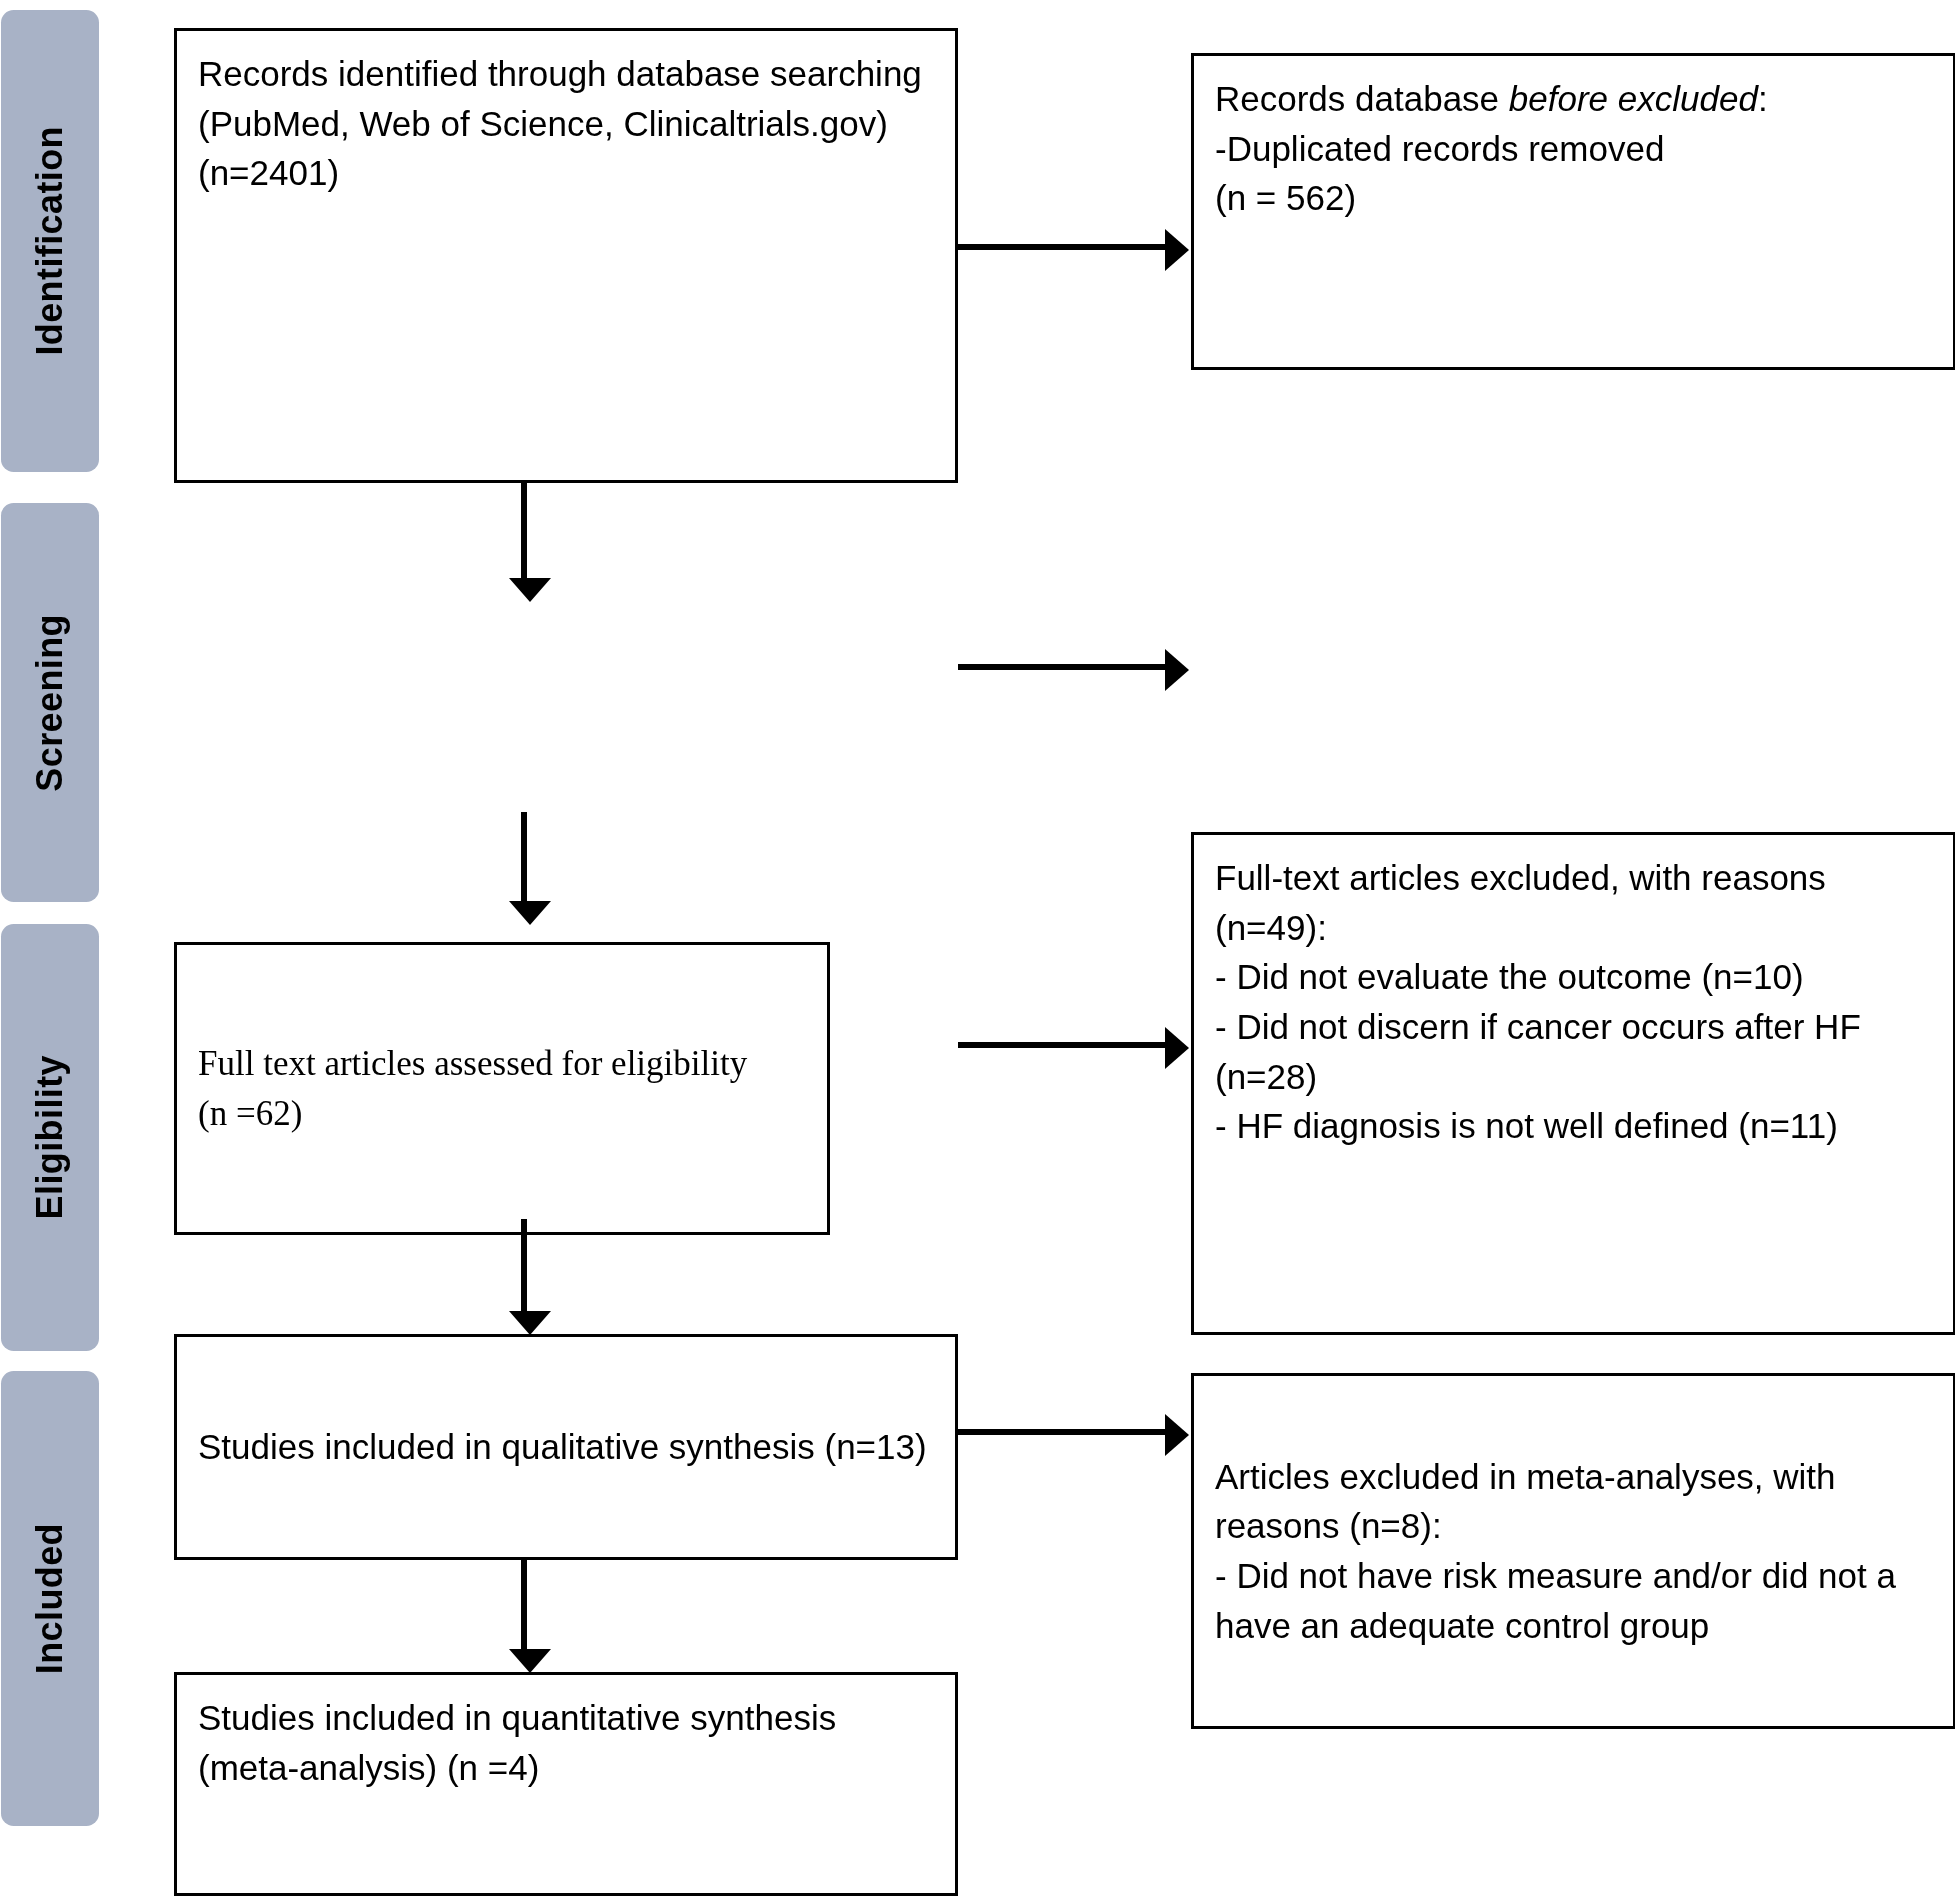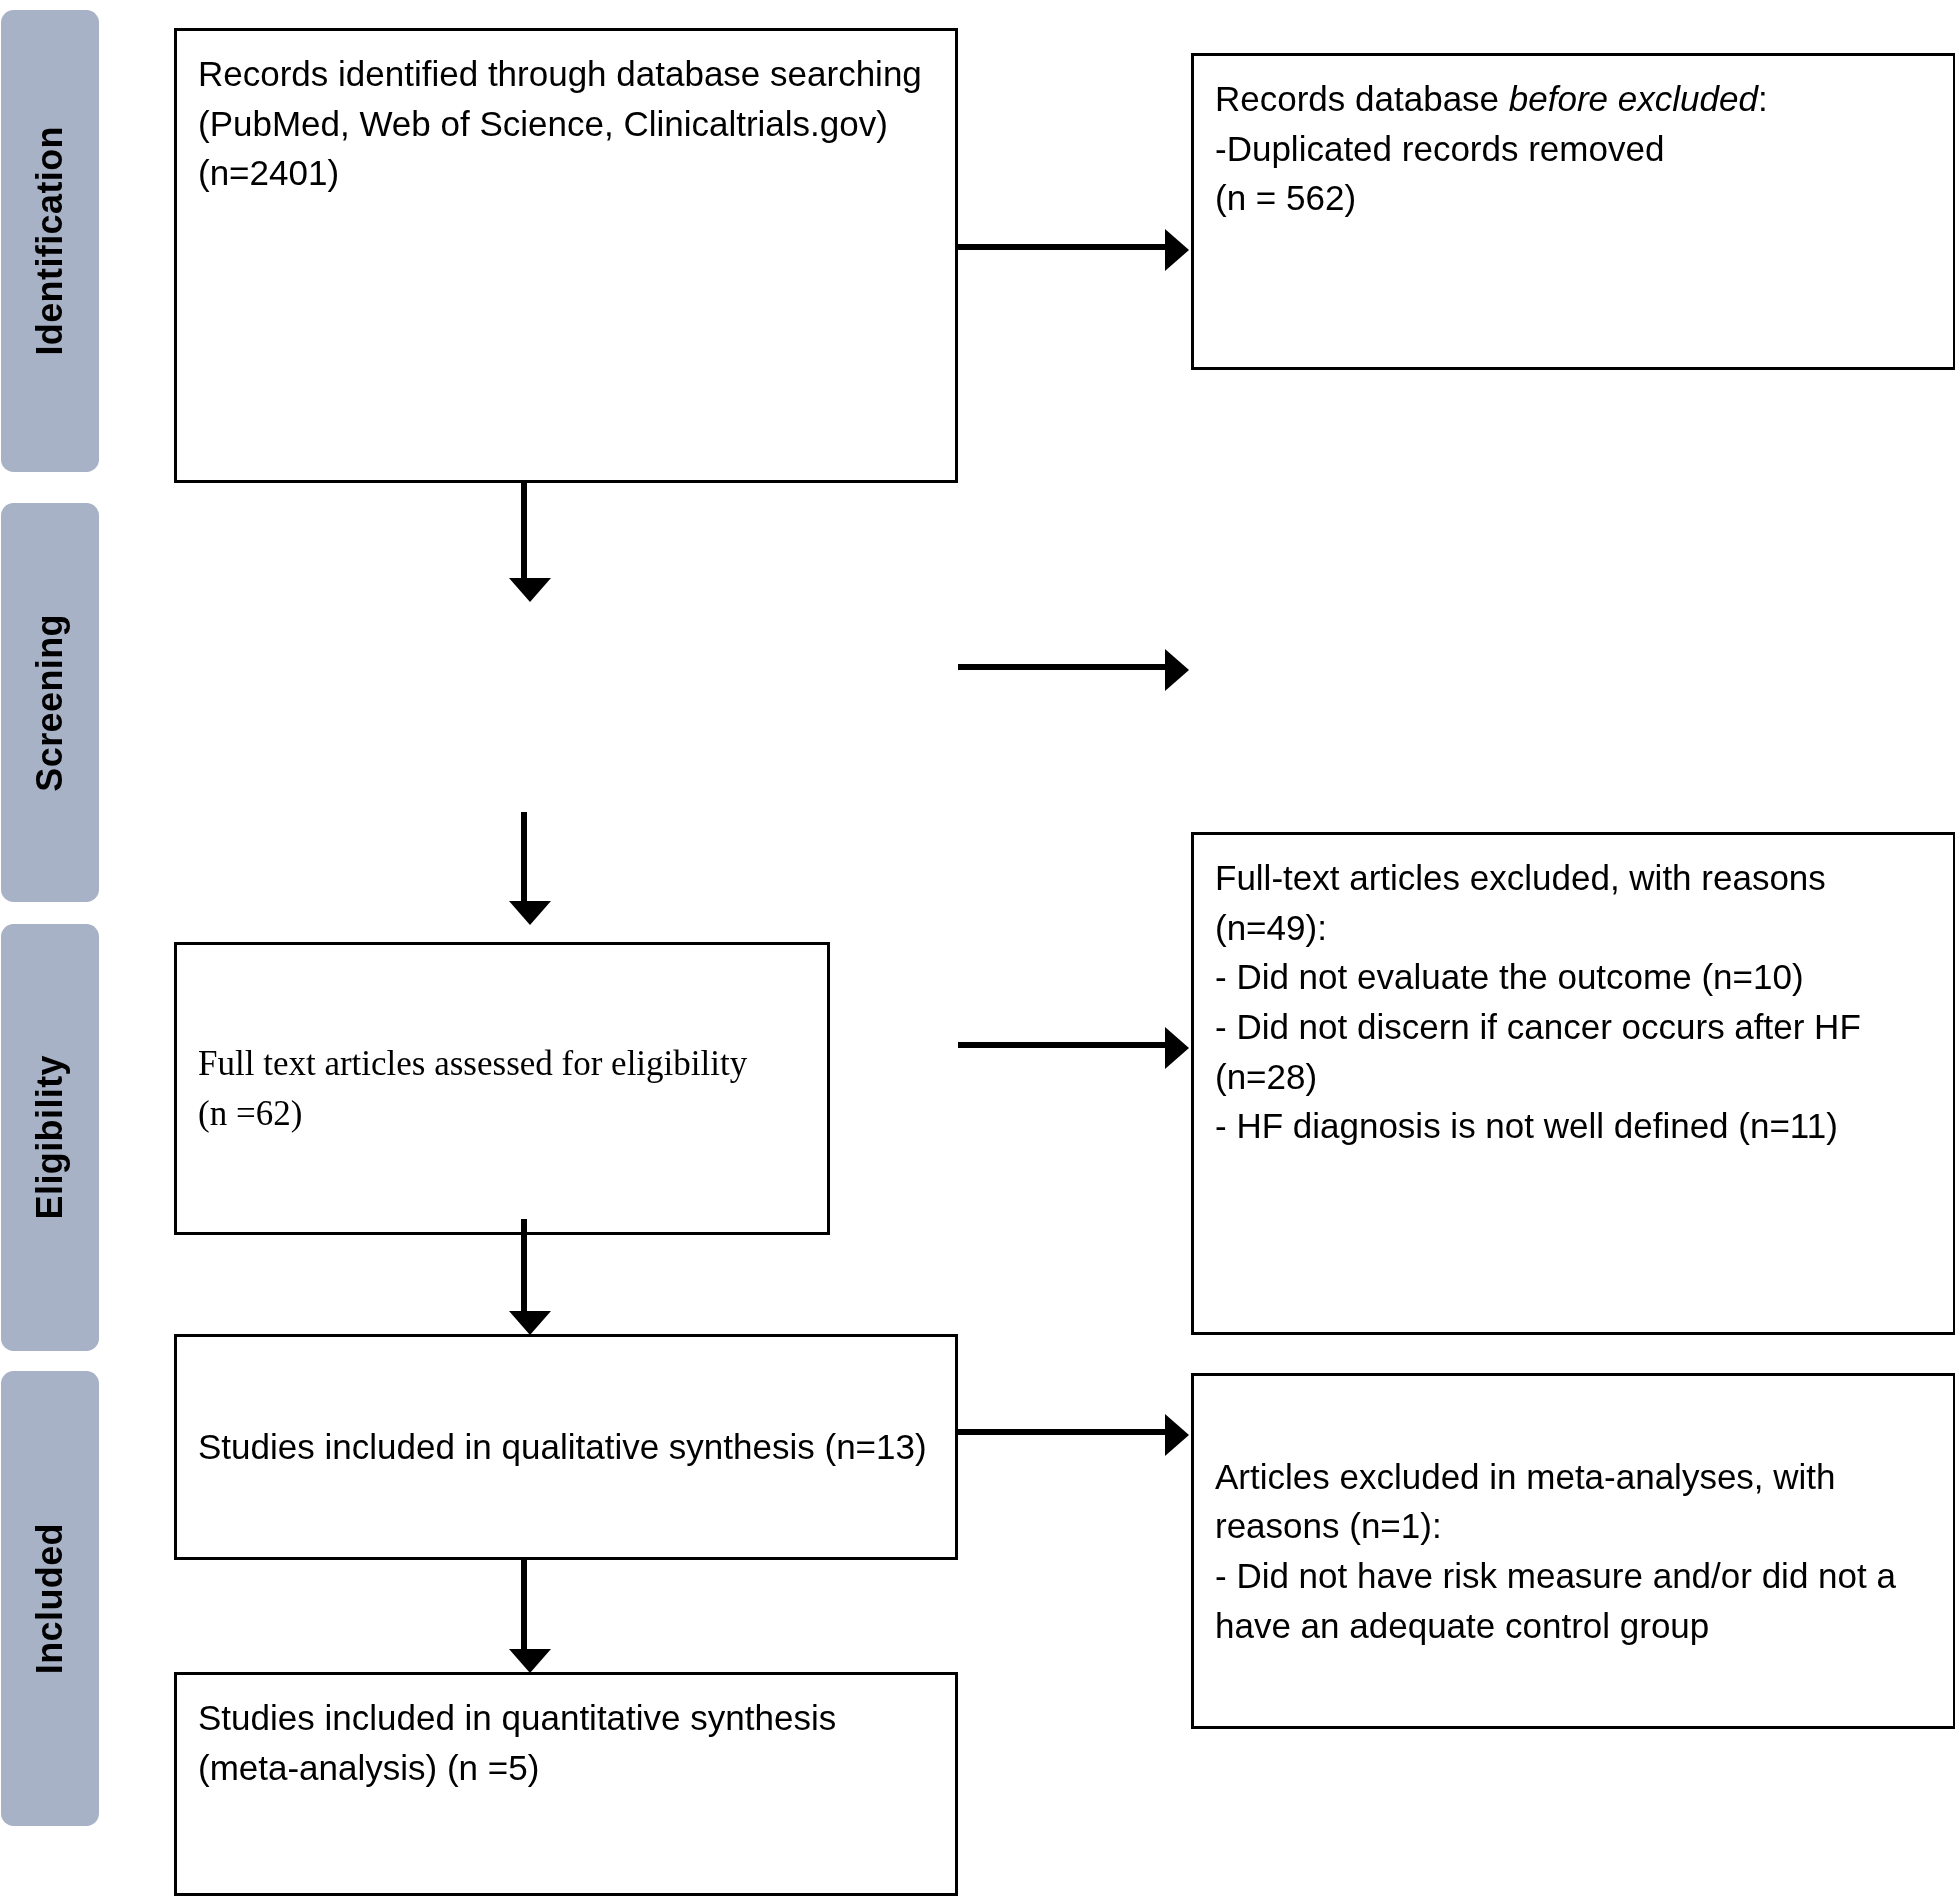--- a/index.html
+++ b/index.html
@@ -125,39 +125,39 @@
   <div class="box center-v" style="left:174px; top:942px; width:656px; height:293px;font-family:Liberation Serif, serif;">
     <span class="box-text">Full text articles assessed for eligibility
 (n =62)</span>
   </div>
 
   <div class="box center-v" style="left:174px; top:1334px; width:784px; height:226px;">
     <span class="box-text">Studies included in qualitative synthesis (n=13)</span>
   </div>
 
   <div class="box" style="left:174px; top:1672px; width:784px; height:224px;">
-    <span class="box-text">Studies included in quantitative synthesis (meta-analysis) (n =5)</span>
+    <span class="box-text">Studies included in quantitative synthesis (meta-analysis) (n =4)</span>
   </div>
 
   <div class="box" style="left:1191px; top:53px; width:765px; height:317px;">
     <span class="box-text"><span>Records database </span><em class="ital">before excluded</em><span>:</span>
 <span style="white-space:pre-line;">-Duplicated records removed
 (n = 562)</span></span>
   </div>
 
 
   <div class="box" style="left:1191px; top:832px; width:765px; height:503px;">
     <span class="box-text">Full-text  articles excluded, with reasons (n=49):
 - Did not evaluate the outcome (n=10)
 - Did not discern if  cancer occurs after HF (n=28)
 - HF diagnosis is not well defined (n=11)</span>
   </div>
 
   <div class="box center-v" style="left:1191px; top:1373px; width:765px; height:356px;">
-    <span class="box-text">Articles excluded in meta-analyses, with reasons (n=1):
+    <span class="box-text">Articles excluded in meta-analyses, with reasons (n=8):
 - Did not have risk measure and/or did not a have an adequate control group</span>
   </div>
 
   <div class="arrow-v" style="left:521px; top:483px; height:98px;"></div>
 
   <div class="arrow-v" style="left:521px; top:812px; height:92px;"></div>
 
   <div class="arrow-v" style="left:521px; top:1219px; height:95px;"></div>
 
   <div class="arrow-v" style="left:521px; top:1560px; height:92px;"></div>

